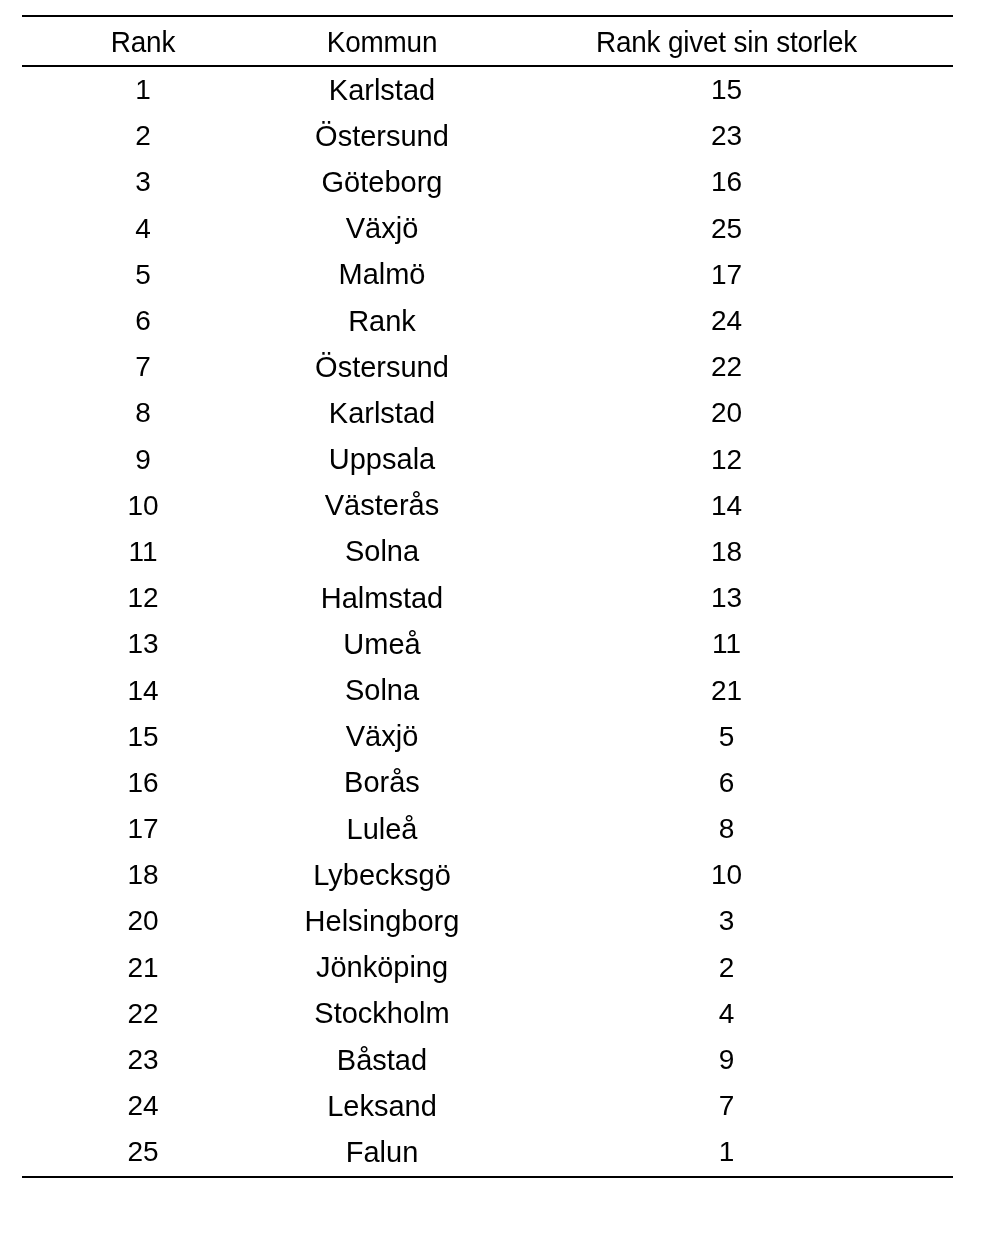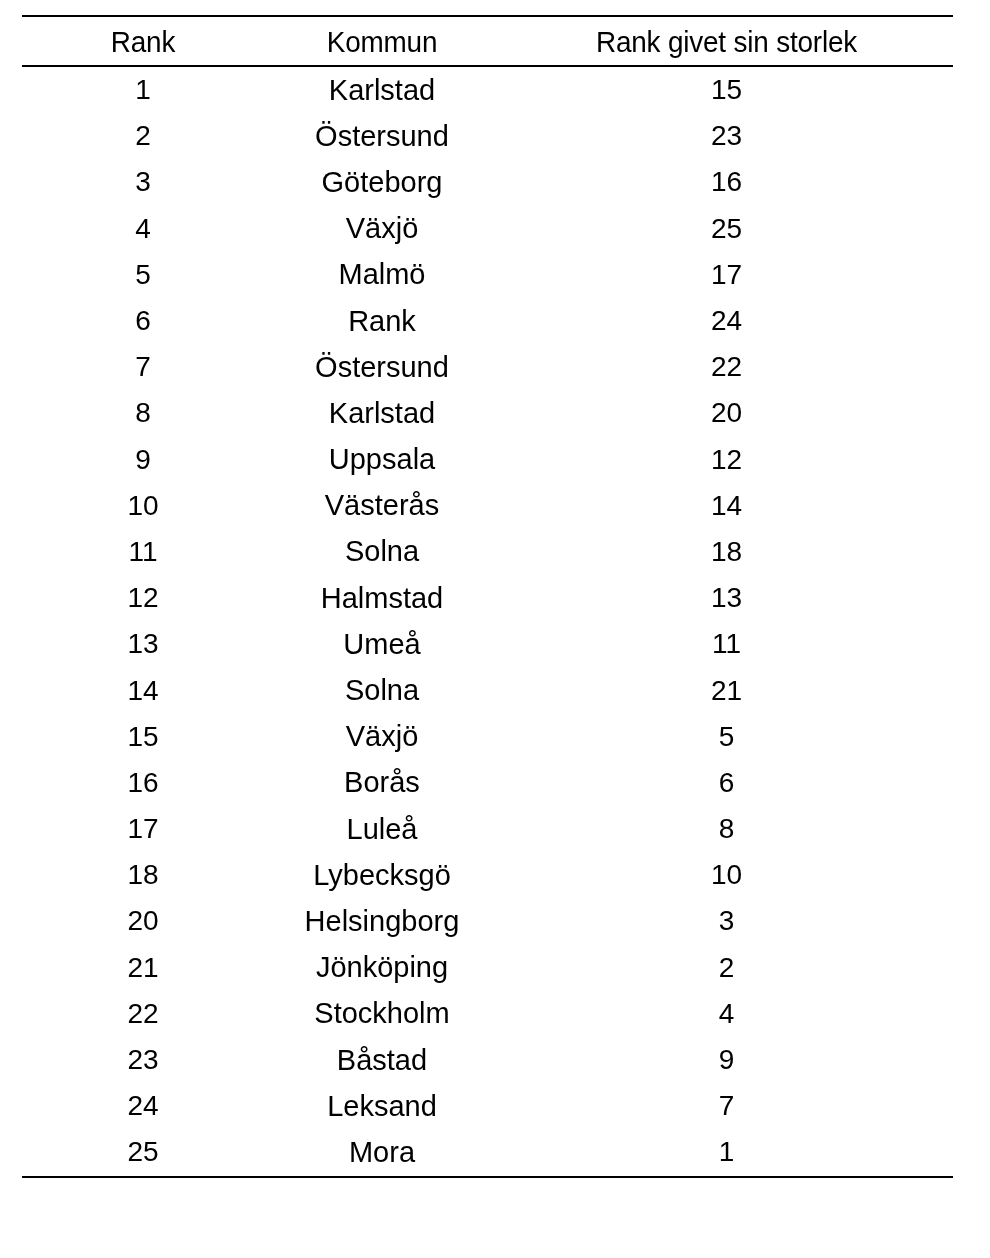--- a/index.html
+++ b/index.html
@@ -203,18 +203,18 @@
           <td class="cell cell-kommun">Båstad</td>
           <td class="cell cell-sizerank">9</td>
         </tr>
         <tr class="data-row">
           <td class="cell cell-rank">24</td>
           <td class="cell cell-kommun">Leksand</td>
           <td class="cell cell-sizerank">7</td>
         </tr>
         <tr class="data-row">
           <td class="cell cell-rank">25</td>
-          <td class="cell cell-kommun">Mora</td>
+          <td class="cell cell-kommun">Falun</td>
           <td class="cell cell-sizerank">1</td>
         </tr>
       </tbody>
   </table>
 </div>
 
 </body></html>

